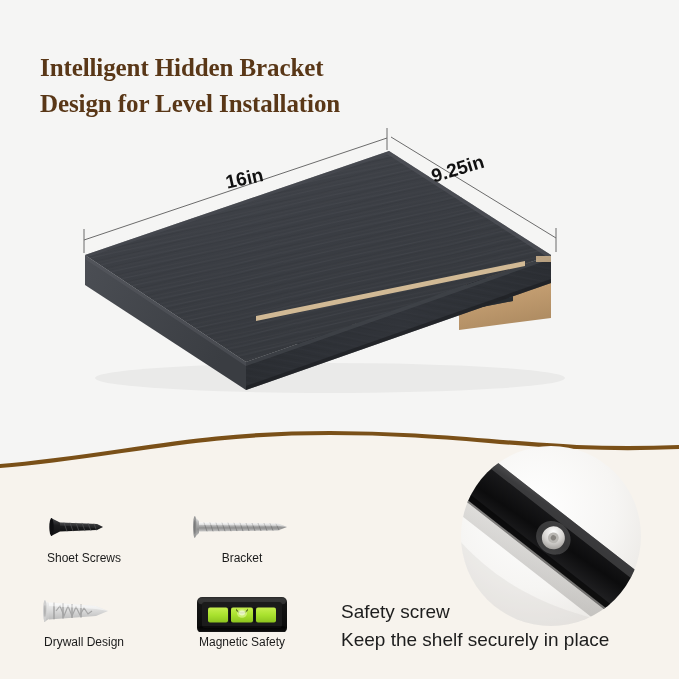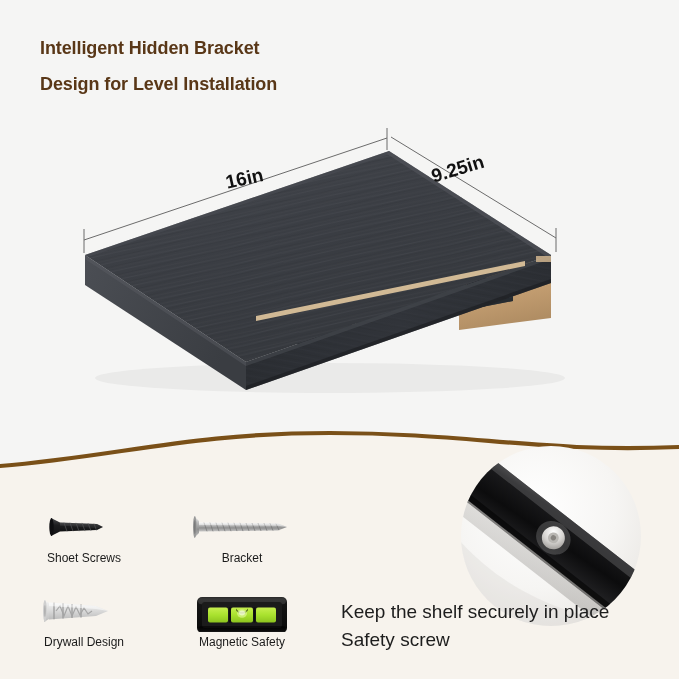--- a/index.html
+++ b/index.html
@@ -22,27 +22,28 @@
     position: absolute;
     left: 0; top: 0;
     width: 679px; height: 470px;
     background: #f5f5f4;
   }
 
   
   #title-block {
     position: absolute;
     left: 40px;
-    top: 30px;
+    top: 50px;
     width: 600px;
     color: #593717;
     font-weight: bold;
-    font-size: 18px;
+    font-size: 25px;
     line-height: 36px;
     letter-spacing: -0.1px;
+    font-family: Liberation Serif, serif;
   }
   #title-block .tline { display: block; white-space: nowrap; }
 
   
   .dim-label {
     position: absolute;
     color: #111111;
     font-size: 19px;
     font-weight: bold;
     white-space: nowrap;
@@ -440,17 +441,17 @@
           <path d="M33,10.5 L33,25.5"></path>
           <path d="M57.5,10.5 L57.5,25.5"></path>
         </g>
         <rect x="1.2" y="29" width="87.6" height="5.6" rx="2.8" fill="#000000" opacity="0.55"></rect>
       </g>
     </svg>
     <div class="acc-label">Magnetic Safety</div>
   </div>
 
   <div id="callout">
+    <span class="cline">Safety screw</span>
     <span class="cline">Keep the shelf securely in place</span>
-    <span class="cline">Safety screw</span>
   </div>
 
 </div>
 
 </body></html>

